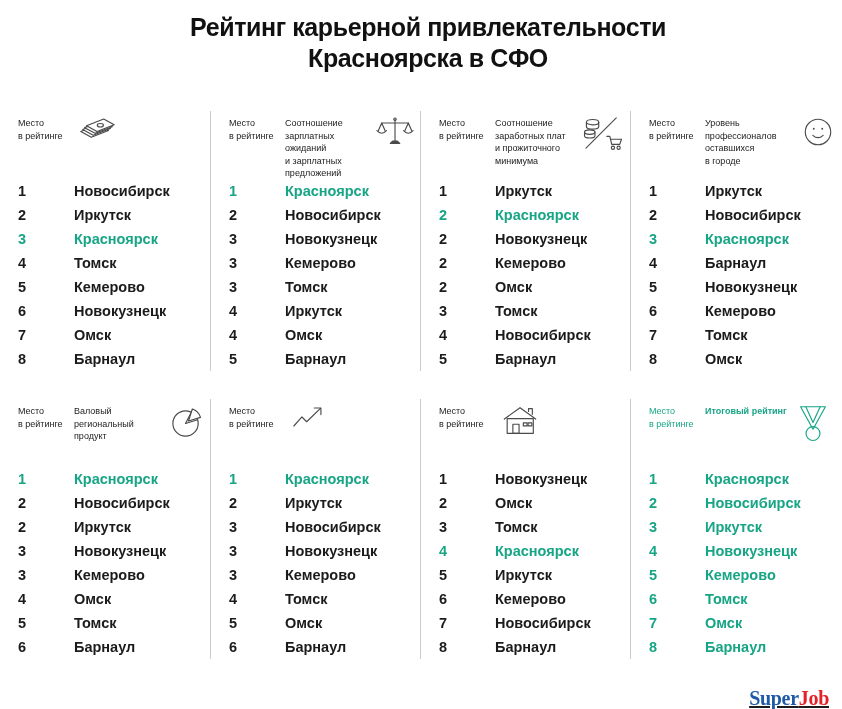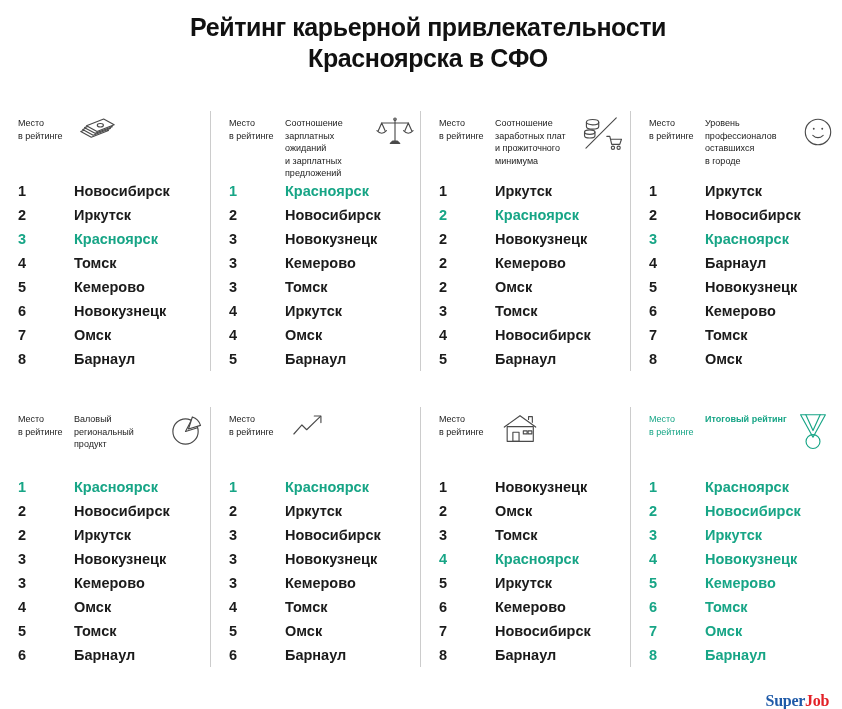--- a/index.html
+++ b/index.html
@@ -16,21 +16,21 @@
   .page{position:relative;width:842px;height:709px;}
   .title{
     margin:12px 0 0 14px;
     font-size:25px;line-height:1.22;font-weight:700;letter-spacing:-0.4px;
     white-space:pre-line;color:#111;text-align:center;
   }
   .grid{
     margin-top:38px;
     display:grid;
     grid-template-columns:repeat(4,210px);
-    row-gap:36px;
+    row-gap:28px;
   }
   .panel{
     padding:4px 6px 0 18px;
     min-height:258px;
   }
   .panel:not(:nth-child(4n+1)){border-left:1px solid var(--divider);}
   .panel-header{display:flex;height:64px;}
   .rank-head{
     width:56px;flex:none;
     font-size:9px;line-height:1.4;padding-top:2px;color:#222;
@@ -44,21 +44,21 @@
   .icon-box{width:44px;flex:none;display:flex;justify-content:flex-end;align-items:flex-start;padding-top:1px;}
   .icon-box svg{color:var(--icon);}
   .hl-head .rank-head,.hl-head .cat-label{color:var(--accent);}
   .hl-head .cat-label{font-weight:700;}
   .hl-head .icon-box svg{color:var(--accent);}
   ul.rows{list-style:none;}
   .row{display:flex;align-items:center;height:24px;font-size:14.5px;font-weight:700;}
   .row .rank{width:56px;flex:none;}
   .row.accent{color:var(--accent);}
   .footer{position:absolute;right:13px;bottom:11px;}
-  .logo{font-family:"Liberation Serif",serif;font-weight:700;font-size:16px;letter-spacing:-0.3px;}
+  .logo{font-family:"Liberation Serif",serif;font-weight:700;font-size:20px;letter-spacing:-0.3px;text-decoration:underline;}
   .logo-super{color:var(--logo-blue);}
   .logo-job{color:var(--logo-red);}
 </style>
 </head>
 <body>
 
 <div class="page">
   <h1 class="title">Рейтинг карьерной привлекательности
 Красноярска в СФО</h1>
   <div class="grid">

